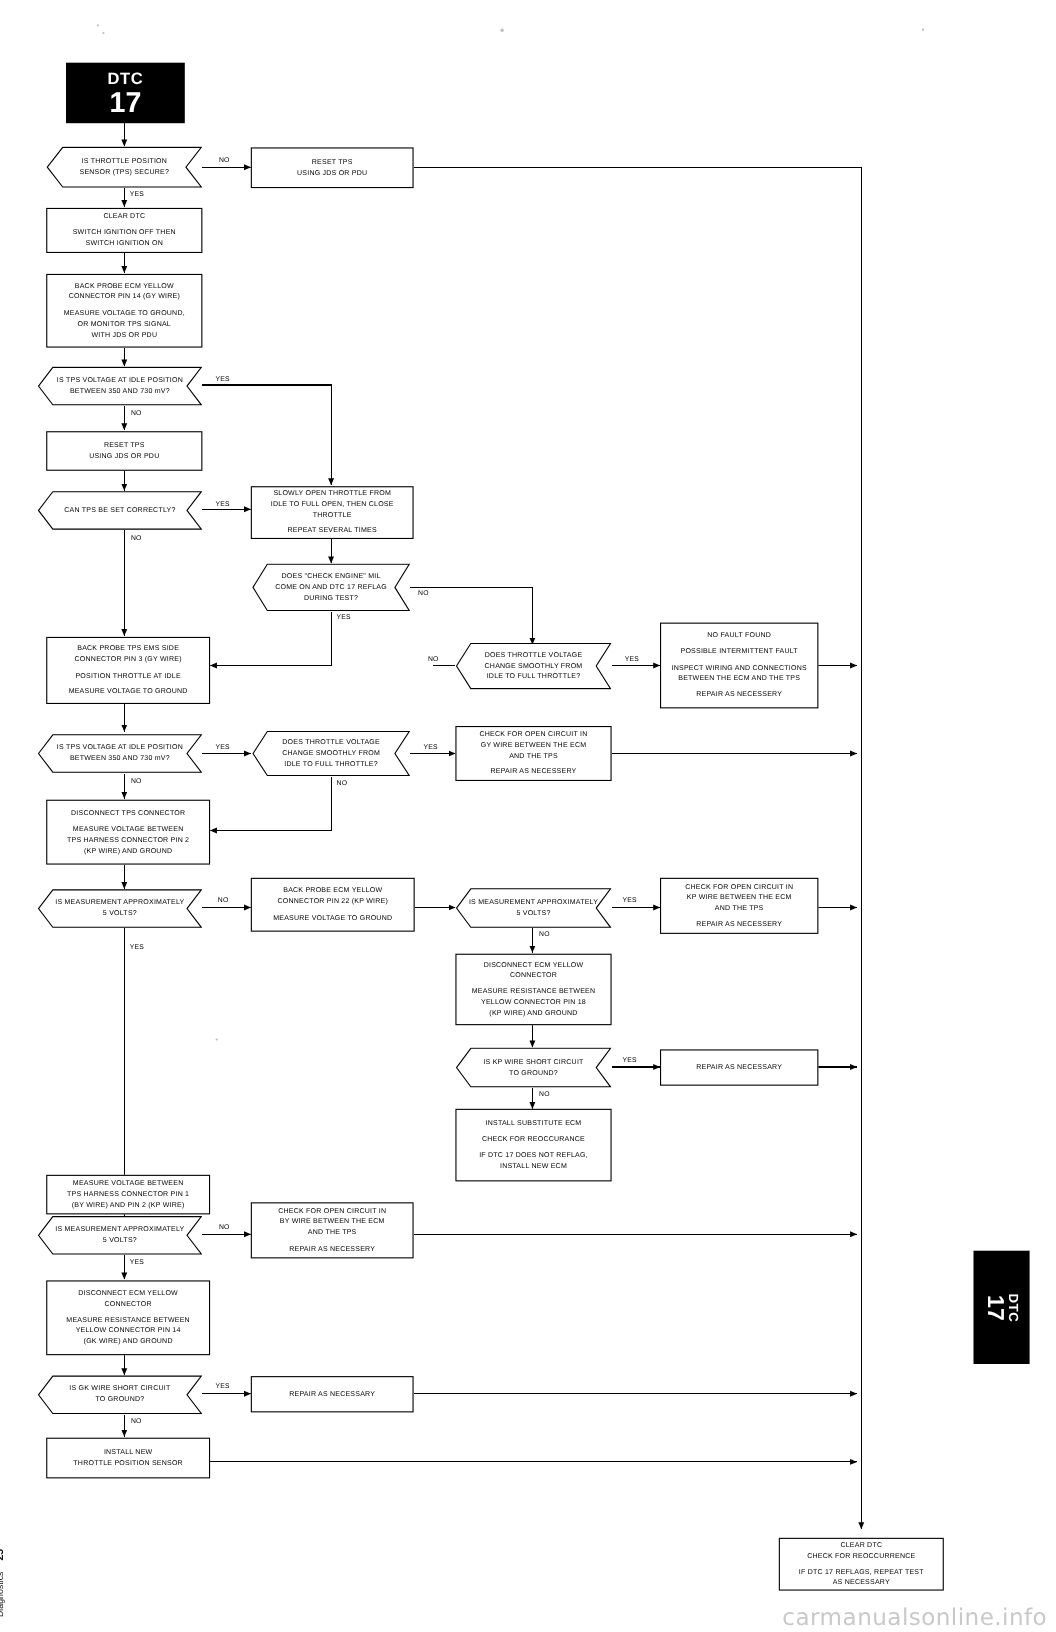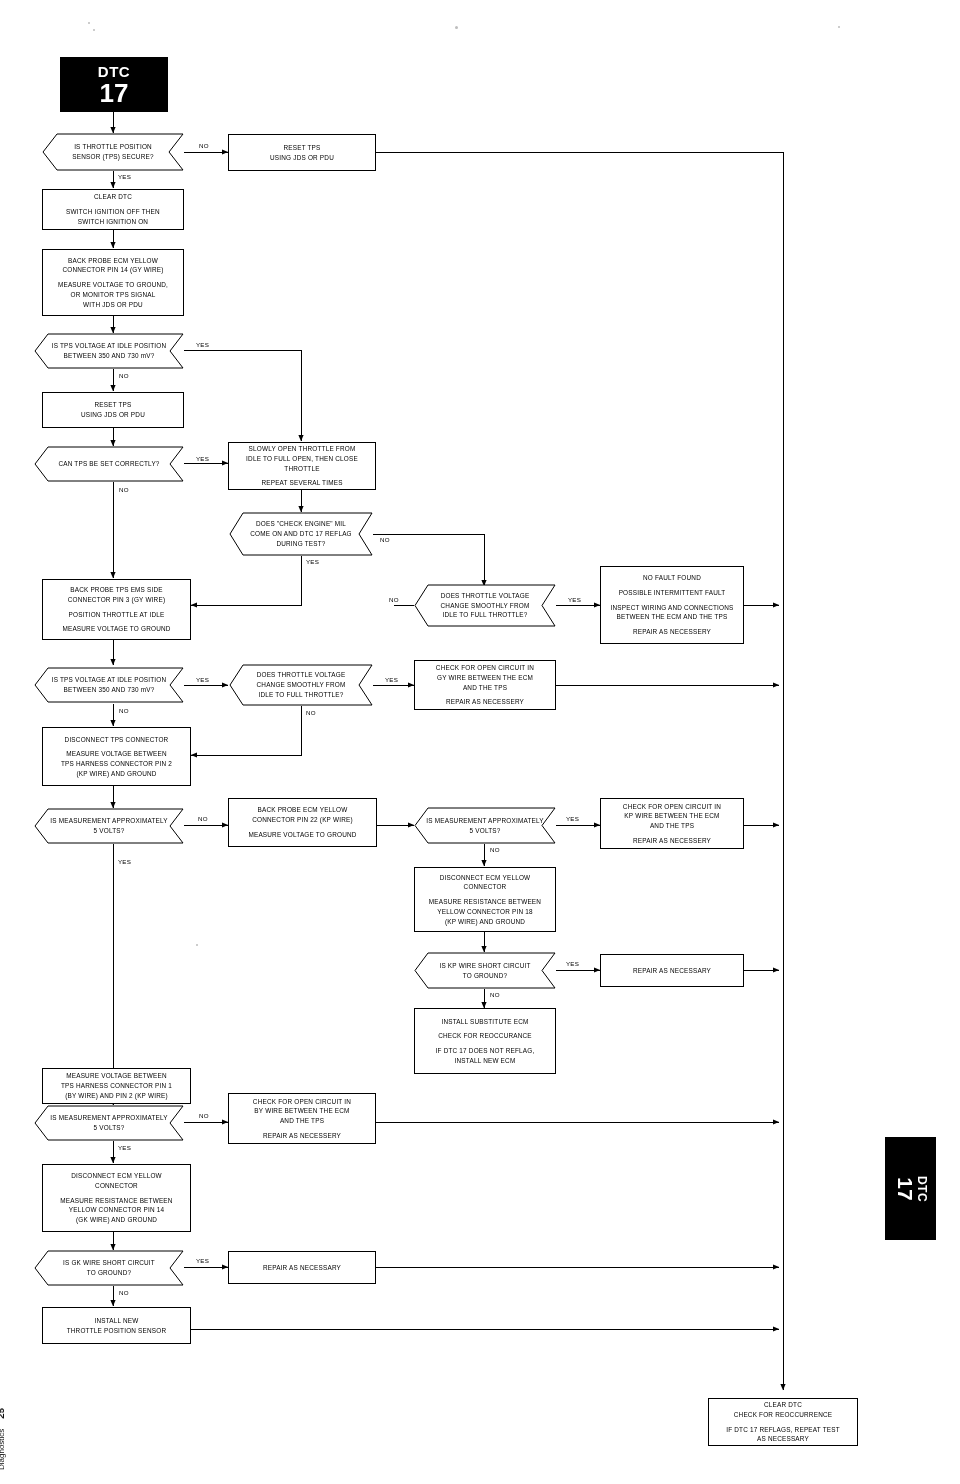--- a/index.html
+++ b/index.html
@@ -447,20 +447,21 @@
     <div class="inner">
       <span class="t1">DTC</span>
       <span class="t2">17</span>
     </div>
   </div>
 
   <div class="footer">
     <span>Diagnostics</span><span class="pg">25</span>
   </div>
 
+  <div class="wm">carmanualsonline.info</div>
 
   <div class="speck" style="left:88px;top:22px;width:2px;height:2px;"></div>
   <div class="speck" style="left:93px;top:29px;width:2px;height:2px;"></div>
   <div class="speck" style="left:455px;top:26px;width:3px;height:3px;"></div>
   <div class="speck" style="left:838px;top:26px;width:2px;height:2px;"></div>
   <div class="speck" style="left:196px;top:944px;width:2px;height:2px;"></div>
 
 </div>
 
 </body></html>

